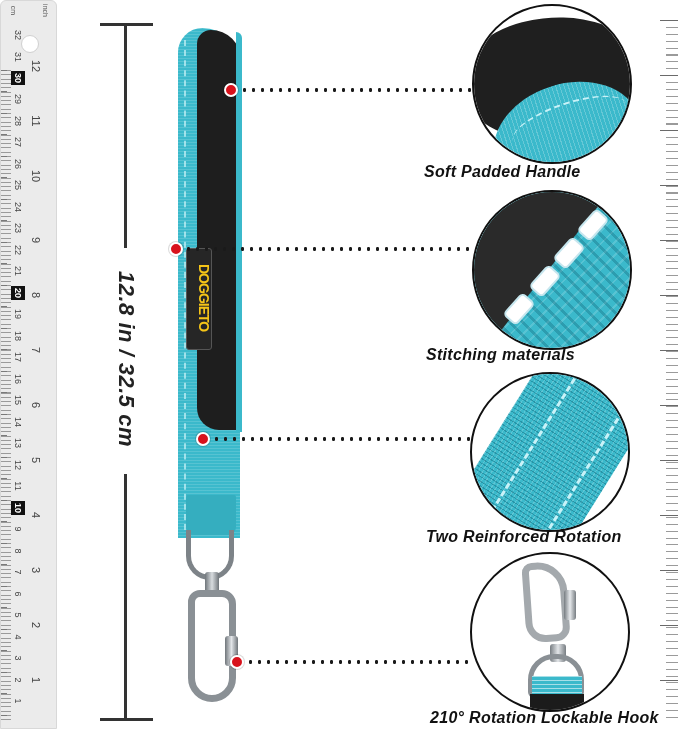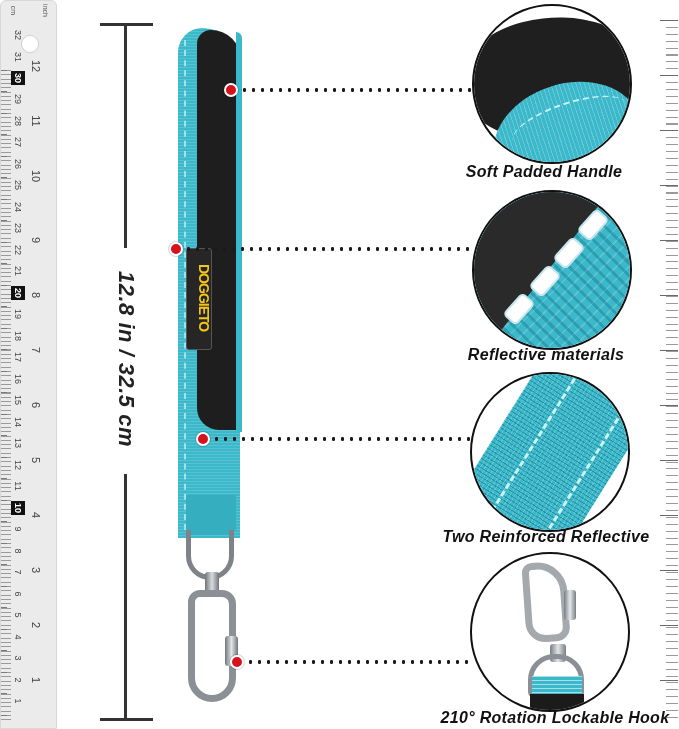--- a/index.html
+++ b/index.html
@@ -44,21 +44,21 @@
   .hook-lock { left:225px; top:636px; width:13px; height:30px; background:linear-gradient(90deg,#6f757a,#e2e5e8,#6f757a); border-radius:3px; }
 
   
   .marker { width:10px; height:10px; border-radius:50%; background:#d8121c; border:2px solid #fff; box-shadow:0 0 0 1px rgba(0,0,0,0.15); }
 
   
   .dots { height:4px; background-image: radial-gradient(circle, #1a1a1a 1.7px, transparent 2px); background-size:9px 4px; background-repeat:repeat-x; }
 
   
   .circle { width:160px; height:160px; border-radius:50%; border:2px solid #111; box-sizing:border-box; overflow:hidden; background:#fff; }
-  .caption { width:240px; text-align:center; font-size:16px; font-style:italic; font-weight:bold; color:#111; letter-spacing:0.3px; }
+  .caption { width:240px; font-size:16px; font-style:italic; font-weight:bold; color:#111; letter-spacing:0.3px; }
 
   
   .c1-black { left:-10px; top:10px; width:180px; height:120px; background:#1f1f1f; border-radius:40% 60% 20% 50%; transform:rotate(-14deg); }
   .c1-teal { left:18px; top:78px; width:150px; height:110px; background:#3bb9cb; border-radius:60% 60% 0 0; transform:rotate(-18deg);
     background-image: repeating-linear-gradient(90deg, rgba(255,255,255,0.22) 0 1px, transparent 1px 4px); }
   .c1-stitch { left:36px; top:96px; width:120px; height:40px; border-top:2px dashed #c8f2f8; border-radius:60% 60% 0 0; transform:rotate(-18deg); }
 
   
   .c2-teal { left:0; top:0; width:160px; height:160px; background:#3bb9cb;
     background-image: repeating-linear-gradient(45deg, rgba(0,70,90,0.25) 0 3px, transparent 3px 9px), repeating-linear-gradient(-45deg, rgba(255,255,255,0.15) 0 2px, transparent 2px 9px); }
@@ -176,28 +176,28 @@
 <div class="abs caption" style="left:424px;top:163px;">Soft Padded Handle</div>
 
 <div class="abs circle" style="left:472px;top:190px;">
   <div class="abs c2-teal"></div>
   <div class="abs c2-black"></div>
   <div class="abs c2-refl" style="left:104px;top:24px;"></div>
   <div class="abs c2-refl" style="left:80px;top:52px;"></div>
   <div class="abs c2-refl" style="left:56px;top:80px;"></div>
   <div class="abs c2-refl" style="left:30px;top:108px;"></div>
 </div>
-<div class="abs caption" style="left:426px;top:346px;">Reflective materials</div>
+<div class="abs caption" style="left:426px;top:346px;">Stitching materials</div>
 
 <div class="abs circle" style="left:470px;top:372px;">
   <div class="abs c3-band"></div>
   <div class="abs c3-stitch" style="left:48px;top:-10px;transform:rotate(32deg);"></div>
   <div class="abs c3-stitch" style="left:110px;top:0px;transform:rotate(32deg);"></div>
 </div>
-<div class="abs caption" style="left:426px;top:528px;">Two Reinforced Reflective</div>
+<div class="abs caption" style="left:426px;top:528px;">Two Reinforced Rotation</div>
 
 <div class="abs circle" style="left:470px;top:552px;">
   <div class="abs c4-hook"></div>
   <div class="abs c4-lock"></div>
   <div class="abs c4-swivel"></div>
   <div class="abs c4-ring"></div>
   <div class="abs c4-strap"></div>
   <div class="abs c4-base"></div>
 </div>
 <div class="abs caption" style="left:430px;top:709px;width:250px;">210° Rotation Lockable Hook</div>

